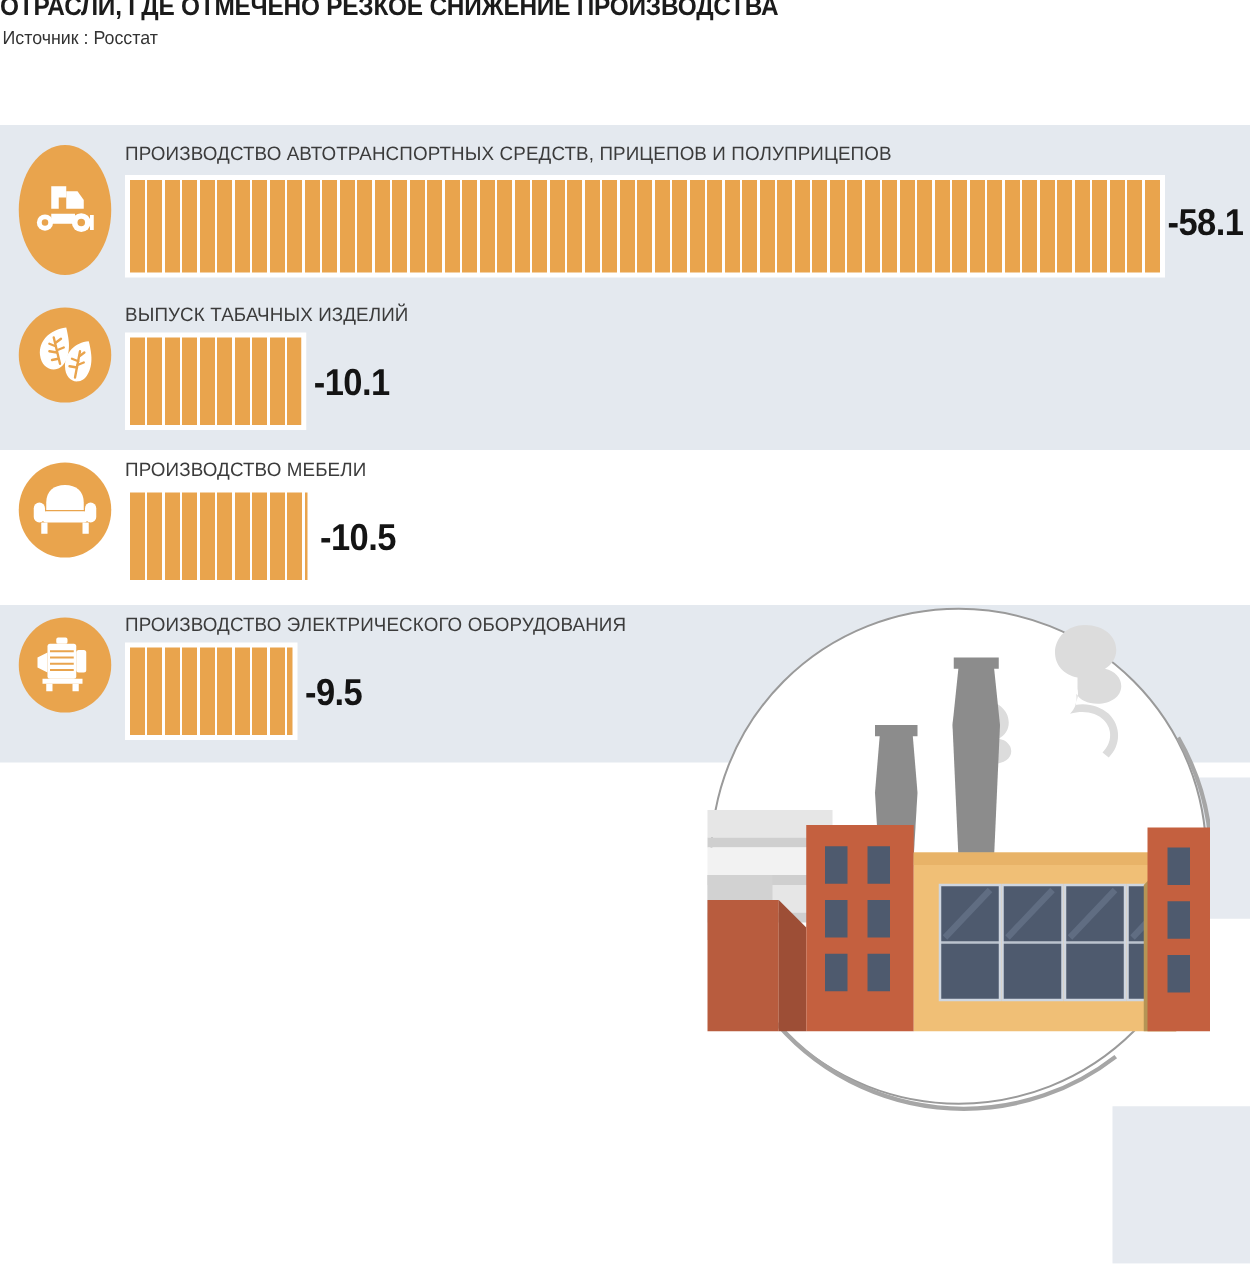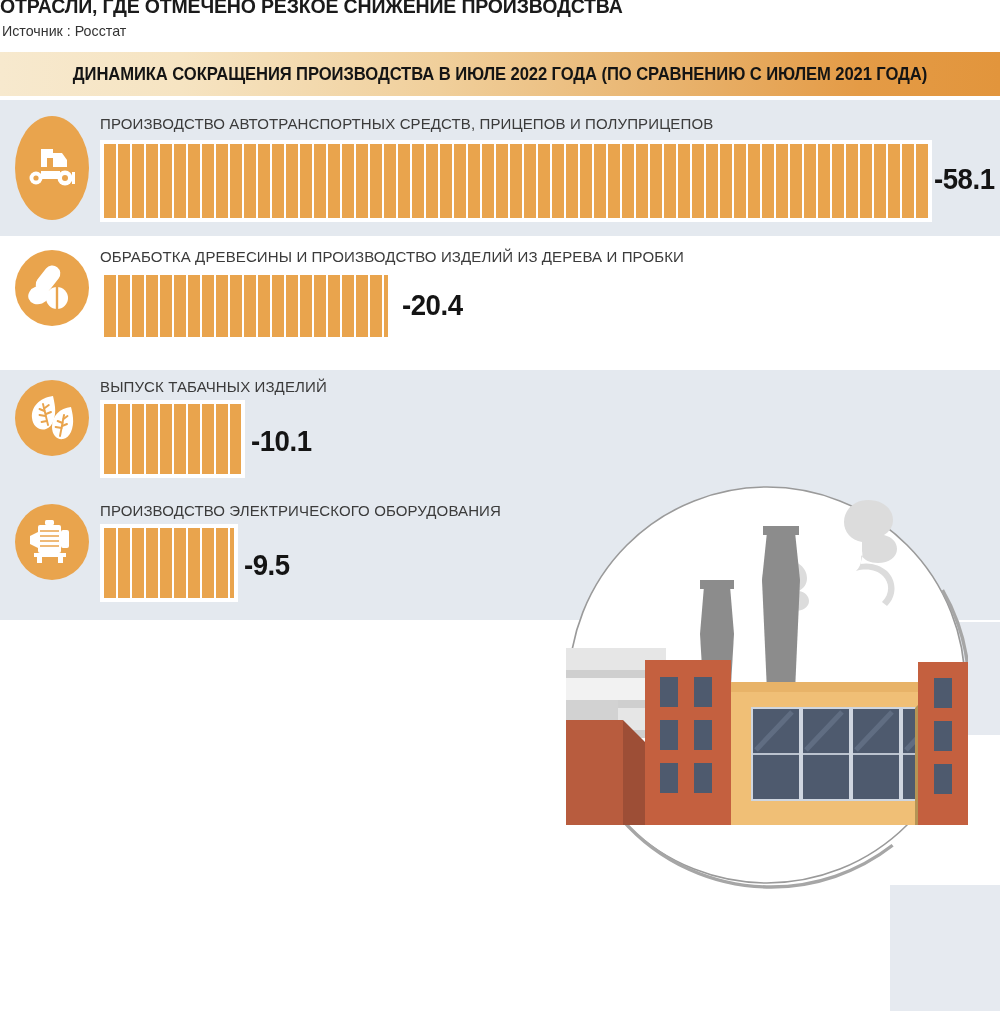--- a/index.html
+++ b/index.html
@@ -80,23 +80,20 @@
 
 <div class="page">
 
   <div class="bgblock" style="left:900px;top:108px;width:100px;height:124px;"></div>
   <div class="bgblock" style="left:932px;top:622px;width:68px;height:113px;"></div>
   <div class="bgblock" style="left:890px;top:885px;width:110px;height:126px;"></div>
 
   <div class="hdr-title">ОТРАСЛИ, ГДЕ ОТМЕЧЕНО РЕЗКОЕ СНИЖЕНИЕ ПРОИЗВОДСТВА</div>
   <div class="hdr-source">Источник : Росстат</div>
 
-  <div class="banner">
-    <div class="banner-text">ДИНАМИКА СОКРАЩЕНИЯ ПРОИЗВОДСТВА В ИЮЛЕ 2022 ГОДА (ПО СРАВНЕНИЮ С ИЮЛЕМ 2021 ГОДА)</div>
-  </div>
 
   <div class="rows">
 
     <div class="row shade" style="height:136px;">
       <div class="row-icon" style="top:16px;width:74px;height:104px;">
         <svg width="50" height="46" viewBox="0 0 50 46">
           <path fill="#fff" d="M14 4h12v9h-6v9h-6z"></path>
           <path fill="#fff" d="M26 8h9l5 7v7H26z"></path>
           <rect x="14" y="26" width="19" height="8" fill="#fff"></rect>
           <circle cx="9" cy="33" r="6.5" fill="#fff"></circle>
@@ -106,37 +103,20 @@
           <rect x="45" y="27" width="3" height="12" fill="#fff"></rect>
         </svg>
       </div>
       <div class="row-label" style="top:15px;">ПРОИЗВОДСТВО АВТОТРАНСПОРТНЫХ СРЕДСТВ, ПРИЦЕПОВ И ПОЛУПРИЦЕПОВ</div>
       <div class="bar-wrap" style="top:40px;width:824px;height:74px;">
         <div class="bar"></div>
       </div>
       <div class="bar-value" style="left:934px;top:62px;">-58.1</div>
     </div>
 
-    <div class="row plain" style="height:134px;">
-      <div class="row-icon" style="top:14px;width:74px;height:76px;">
-        <svg width="52" height="52" viewBox="0 0 52 52">
-          <g fill="#fff">
-            <rect x="14" y="2" width="16" height="30" rx="8" transform="rotate(38 22 17)"></rect>
-            <ellipse cx="13" cy="33" rx="11" ry="9" transform="rotate(-20 13 33)"></ellipse>
-            <circle cx="31" cy="36" r="11"></circle>
-          </g>
-          <path d="M31 25v22" stroke="#e9a44d" stroke-width="2.4"></path>
-        </svg>
-      </div>
-      <div class="row-label" style="top:12px;">ОБРАБОТКА ДРЕВЕСИНЫ И ПРОИЗВОДСТВО ИЗДЕЛИЙ ИЗ ДЕРЕВА И ПРОБКИ</div>
-      <div class="bar-wrap" style="top:35px;width:284px;height:62px;">
-        <div class="bar"></div>
-      </div>
-      <div class="bar-value" style="left:402px;top:52px;">-20.4</div>
-    </div>
 
 
 
     <div class="row shade" style="height:124px;">
       <div class="row-icon" style="top:10px;width:74px;height:76px;">
         <svg width="50" height="50" viewBox="0 0 50 50">
           <g fill="#fff">
             <path d="M26 3C12 5 4 14 5 25c1 9 8 13 14 11 7-2 10-13 9-22-0.4-4-1.3-8-2-11z"></path>
             <path d="M44 14c-11 1-19 9-19 20 0 8 5 13 11 12 7-1 11-11 10-21-0.3-4-1.2-8-2-11z"></path>
           </g>
@@ -155,20 +135,39 @@
           </g>
         </svg>
       </div>
       <div class="row-label" style="top:8px;">ВЫПУСК ТАБАЧНЫХ ИЗДЕЛИЙ</div>
       <div class="bar-wrap" style="top:30px;width:137px;height:70px;">
         <div class="bar"></div>
       </div>
       <div class="bar-value" style="left:251px;top:54px;">-10.1</div>
     </div>
 
+    <div class="row plain" style="height:124px;">
+      <div class="row-icon" style="top:10px;width:74px;height:76px;">
+        <svg width="54" height="46" viewBox="0 0 54 46">
+          <g fill="#fff">
+            <path d="M12 17c0-9 6-14 15-14s15 5 15 14v6H12z"></path>
+            <rect x="9" y="24" width="36" height="9" rx="3"></rect>
+            <rect x="2" y="17" width="9" height="16" rx="4.5"></rect>
+            <rect x="43" y="17" width="9" height="16" rx="4.5"></rect>
+            <rect x="8" y="33" width="5" height="9"></rect>
+            <rect x="41" y="33" width="5" height="9"></rect>
+          </g>
+        </svg>
+      </div>
+      <div class="row-label" style="top:8px;">ПРОИЗВОДСТВО МЕБЕЛИ</div>
+      <div class="bar-wrap" style="top:30px;width:142px;height:70px;">
+        <div class="bar"></div>
+      </div>
+      <div class="bar-value" style="left:256px;top:54px;">-10.5</div>
+    </div>
 
     <div class="row shade" style="height:126px;padding-left:16px;">
       <div class="row-icon" style="top:10px;width:74px;height:76px;">
         <svg width="52" height="46" viewBox="0 0 52 46">
           <g fill="#fff">
             <rect x="19" y="1" width="9" height="5" rx="1.5"></rect>
             <rect x="12" y="6" width="23" height="28" rx="2"></rect>
             <rect x="35" y="11" width="8" height="18" rx="2"></rect>
             <path d="M12 13 4 17v8l8 4z"></path>
             <rect x="8" y="34" width="32" height="4"></rect>

